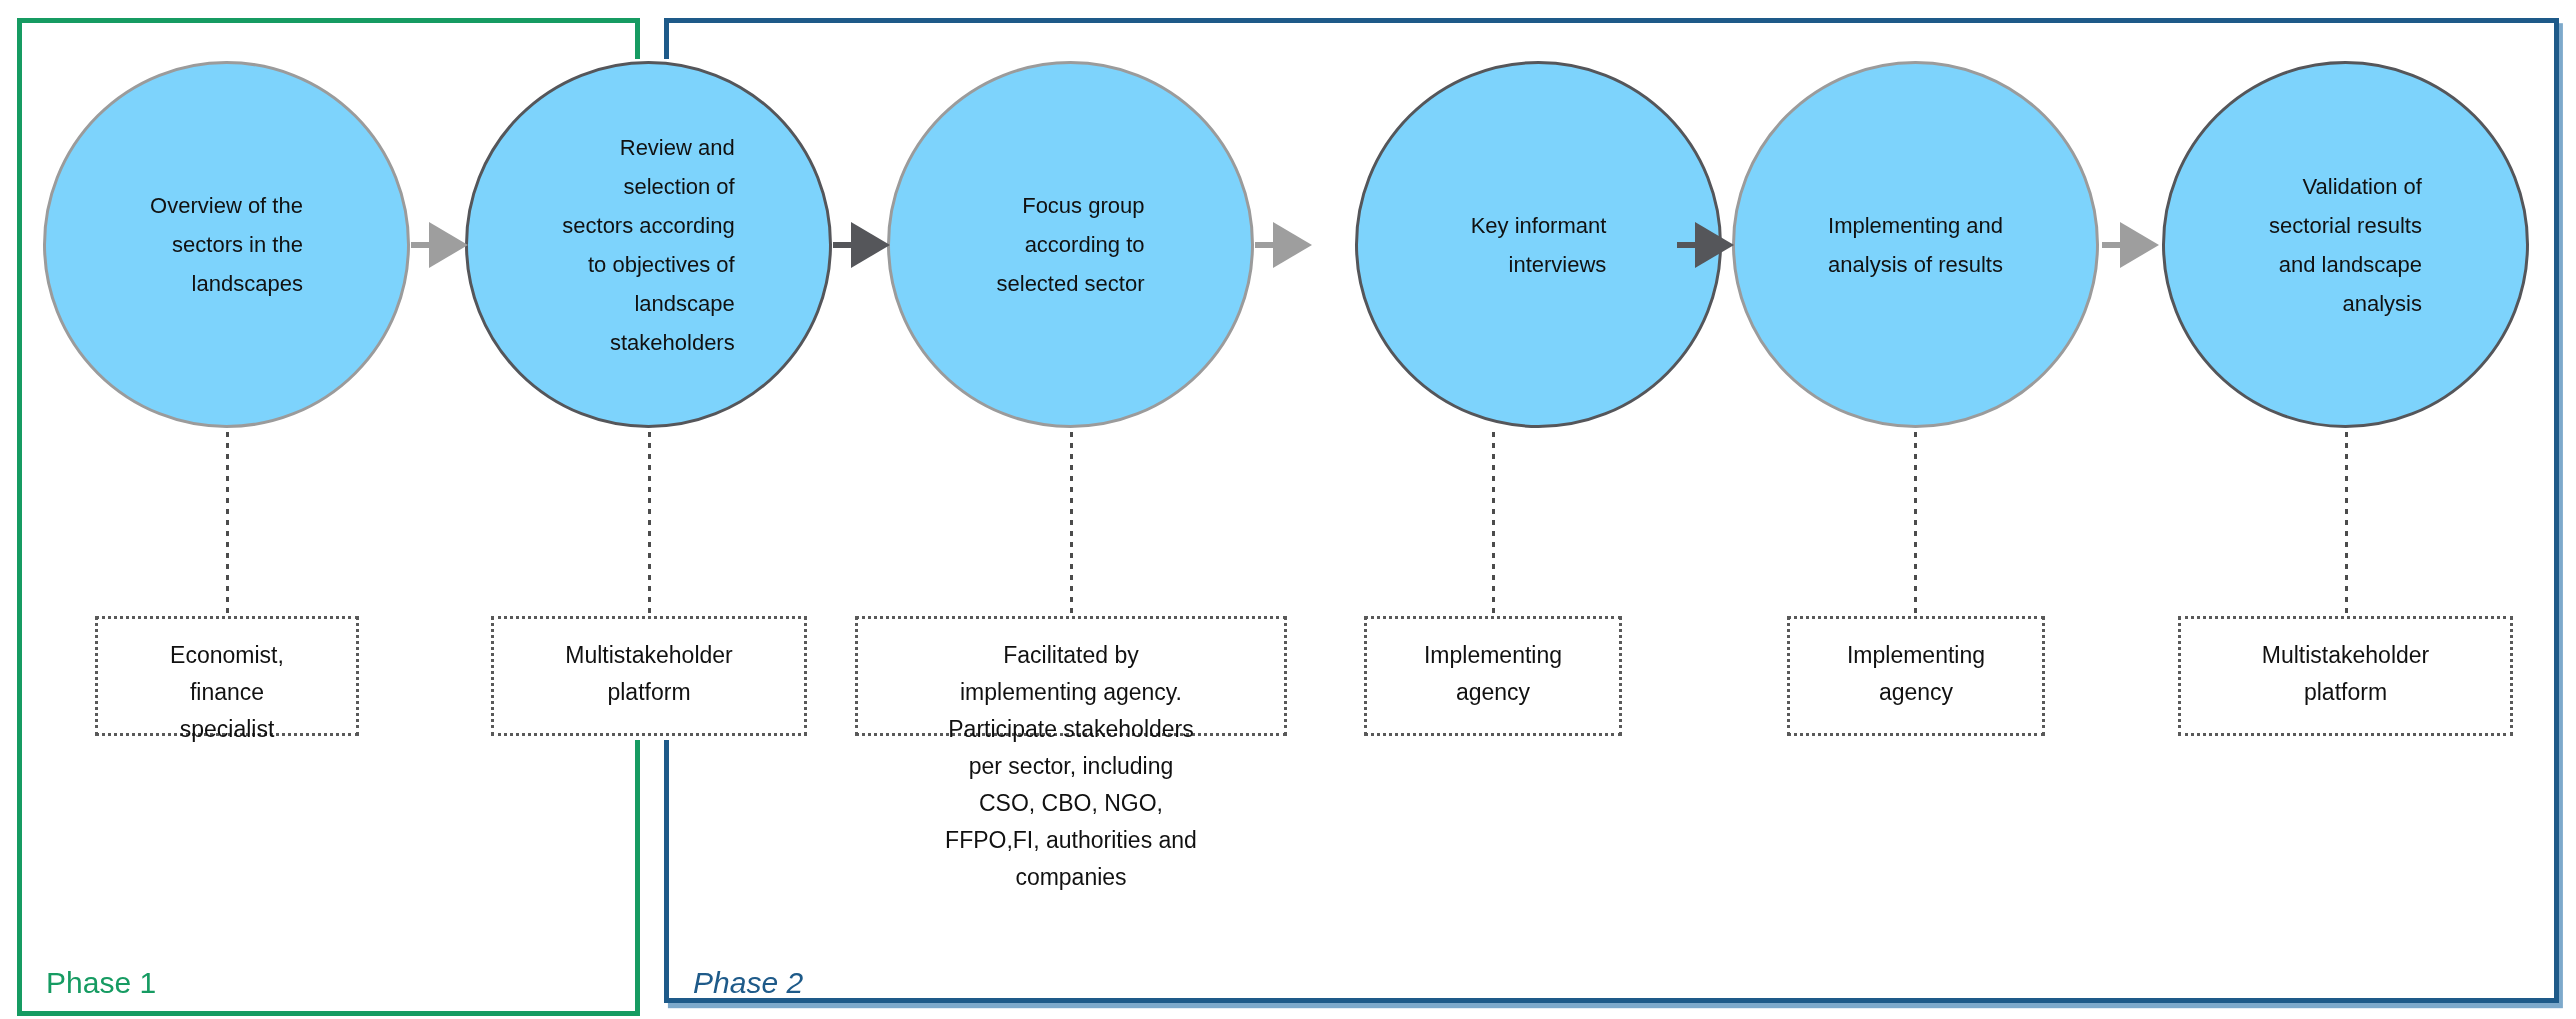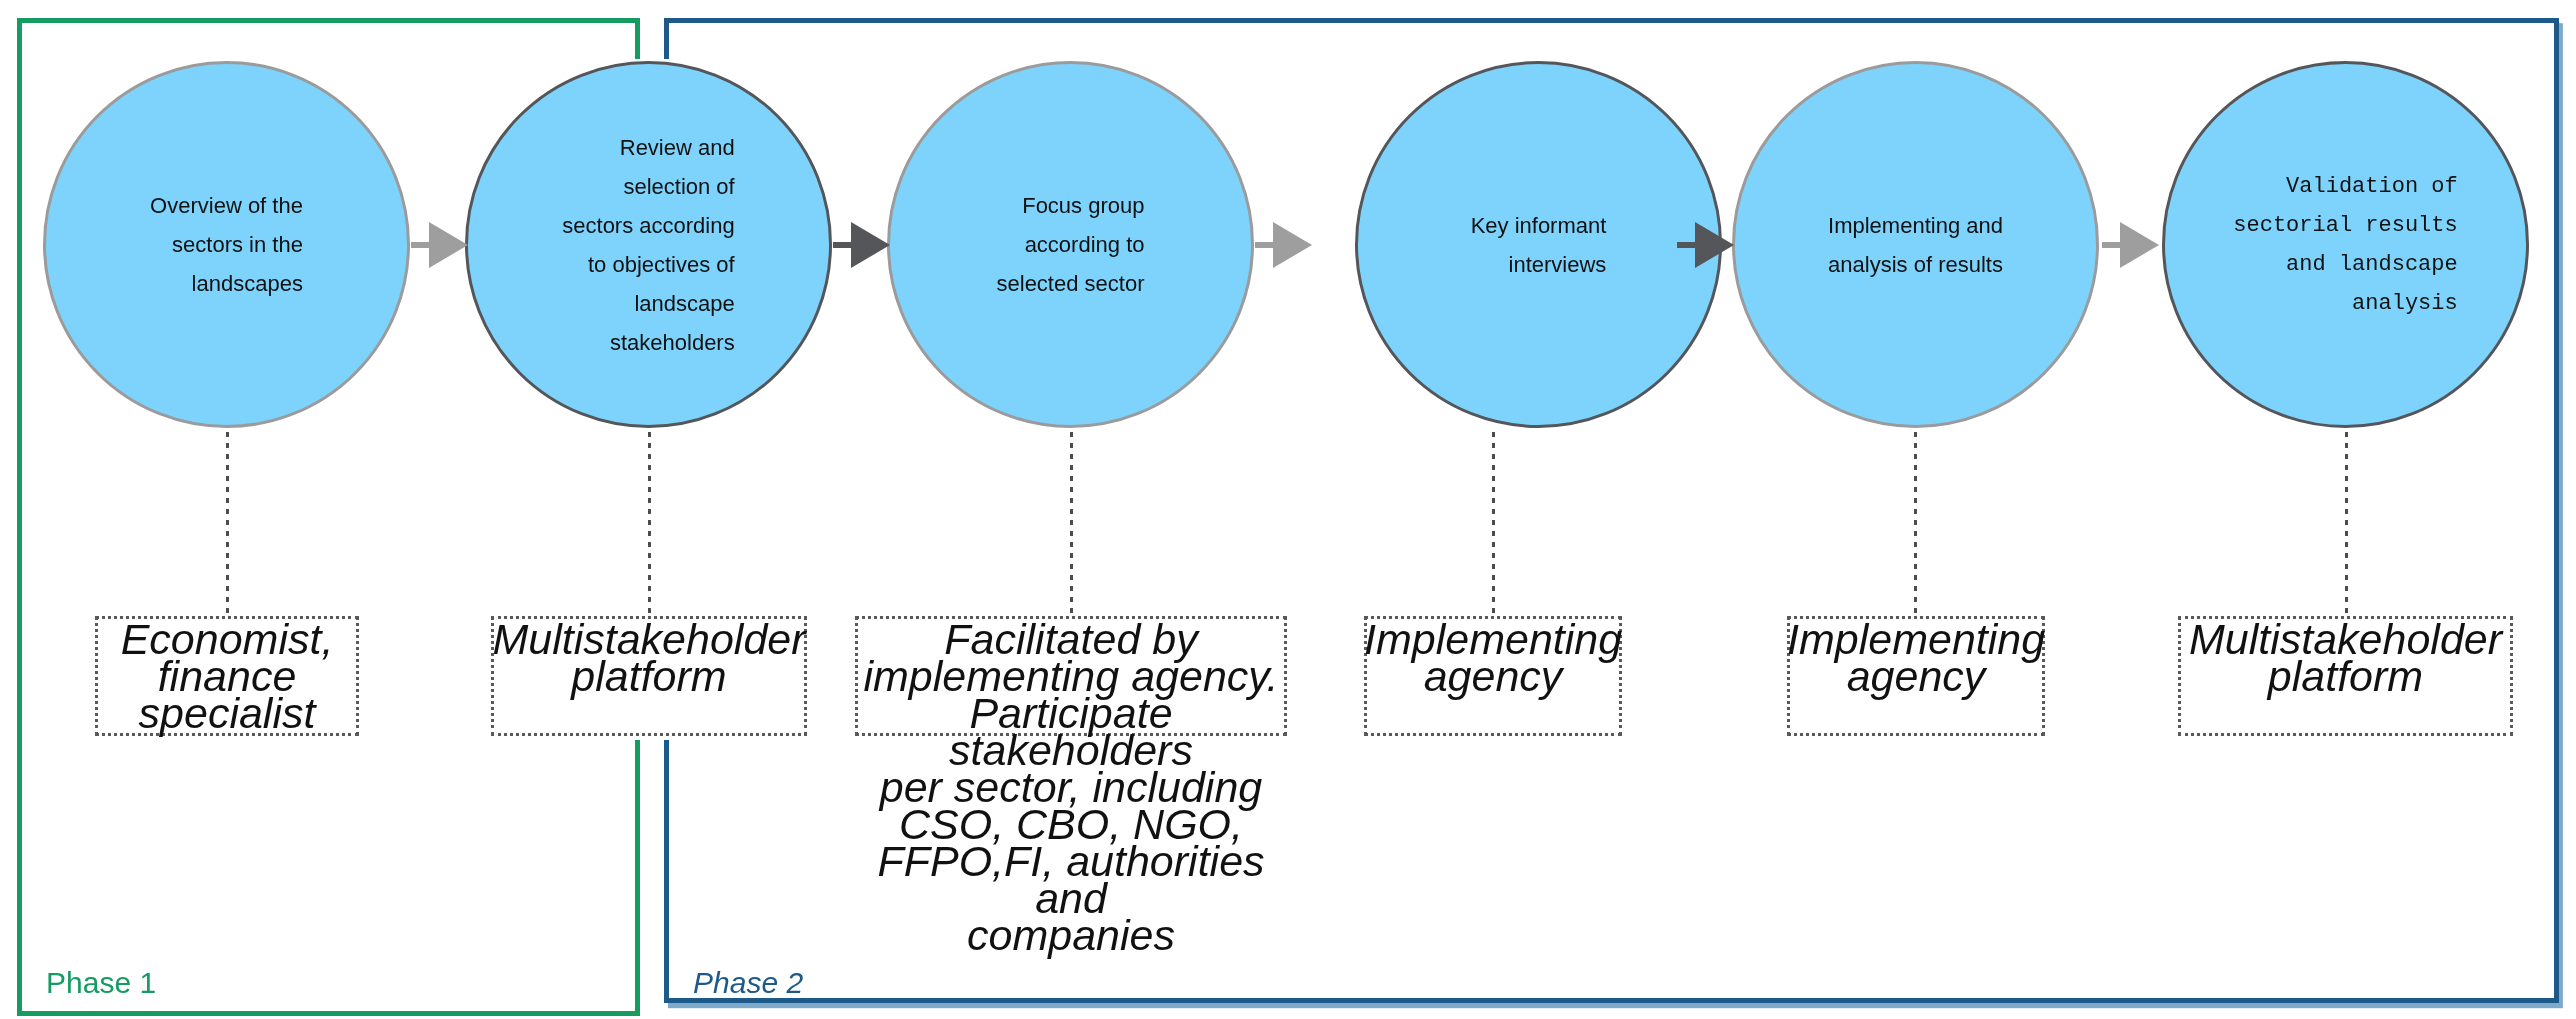--- a/index.html
+++ b/index.html
@@ -35,22 +35,22 @@
   .connector{
     position:absolute;top:432px;width:3.2px;height:184px;z-index:3;
     background:repeating-linear-gradient(to bottom,#4c4c4c 0 5.2px,transparent 5.2px 11px);
   }
   
   .resp-box{
     position:absolute;top:616px;height:120px;box-sizing:border-box;background:#fff;
     border:3.2px dotted #595959;z-index:3;
   }
   .resp-text{
-    position:absolute;top:621px;z-index:4;text-align:center;
-    font-size:43px;line-height:37px;white-space:pre-line;font-style:italic;
+    position:absolute;top:637px;z-index:4;text-align:center;
+    font-size:23px;line-height:37px;white-space:pre-line;
   }
   
   .phase-label{position:absolute;z-index:5;font-size:30px;line-height:37px;}
   .phase1-label{left:46px;top:964px;color:#169b62;}
   .phase2-label{left:693px;top:964px;color:#1e5a89;font-style:italic;}
 </style>
 </head>
 <body>
 
 <div class="canvas">
@@ -68,21 +68,21 @@
 to objectives of
 landscape
 stakeholders</div>
   <div class="step-circle tone-light" style="left:887px;">Focus group
 according to
 selected sector</div>
   <div class="step-circle tone-dark" style="left:1355px;">Key informant
 interviews</div>
   <div class="step-circle tone-light" style="left:1732px;">Implementing and
 analysis of results</div>
-  <div class="step-circle tone-dark" style="left:2162px;font-family:Liberation Mono, monospace;">Validation of
+  <div class="step-circle tone-dark" style="left:2162px;">Validation of
 sectorial results
 and landscape
 analysis</div>
 
   <div class="flow-arrow arrow-light" style="left:411px;">
     <div class="arrow-tail"></div>
     <div class="arrow-head"></div>
   </div>
   <div class="flow-arrow arrow-dark" style="left:833px;">
     <div class="arrow-tail"></div>

